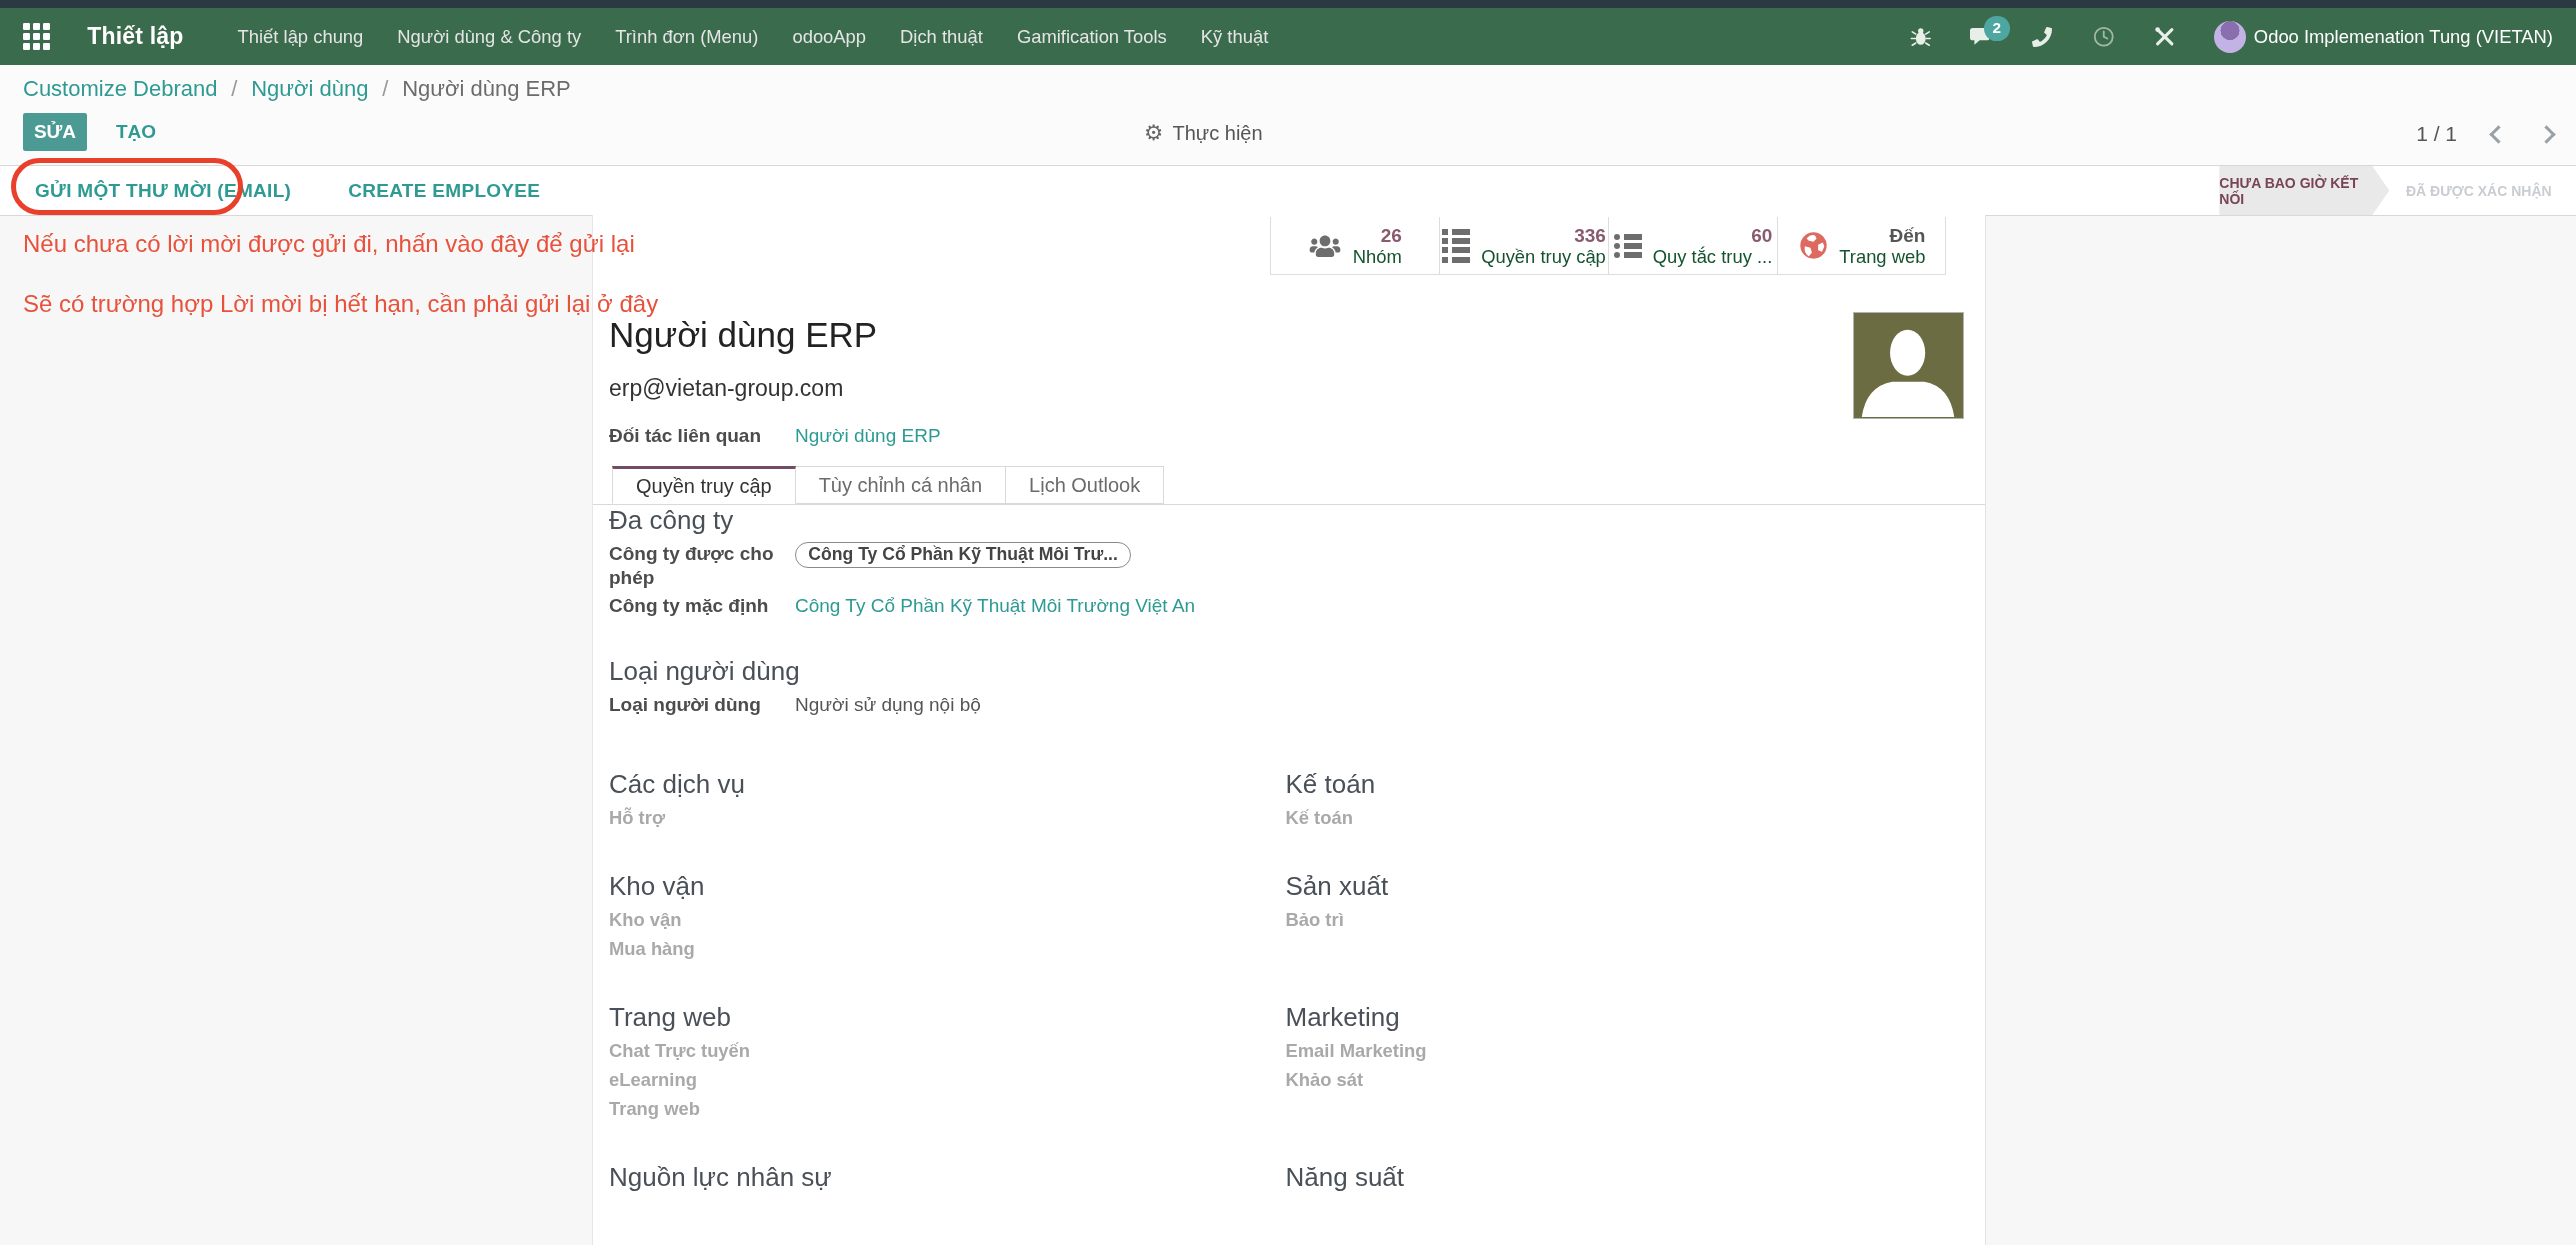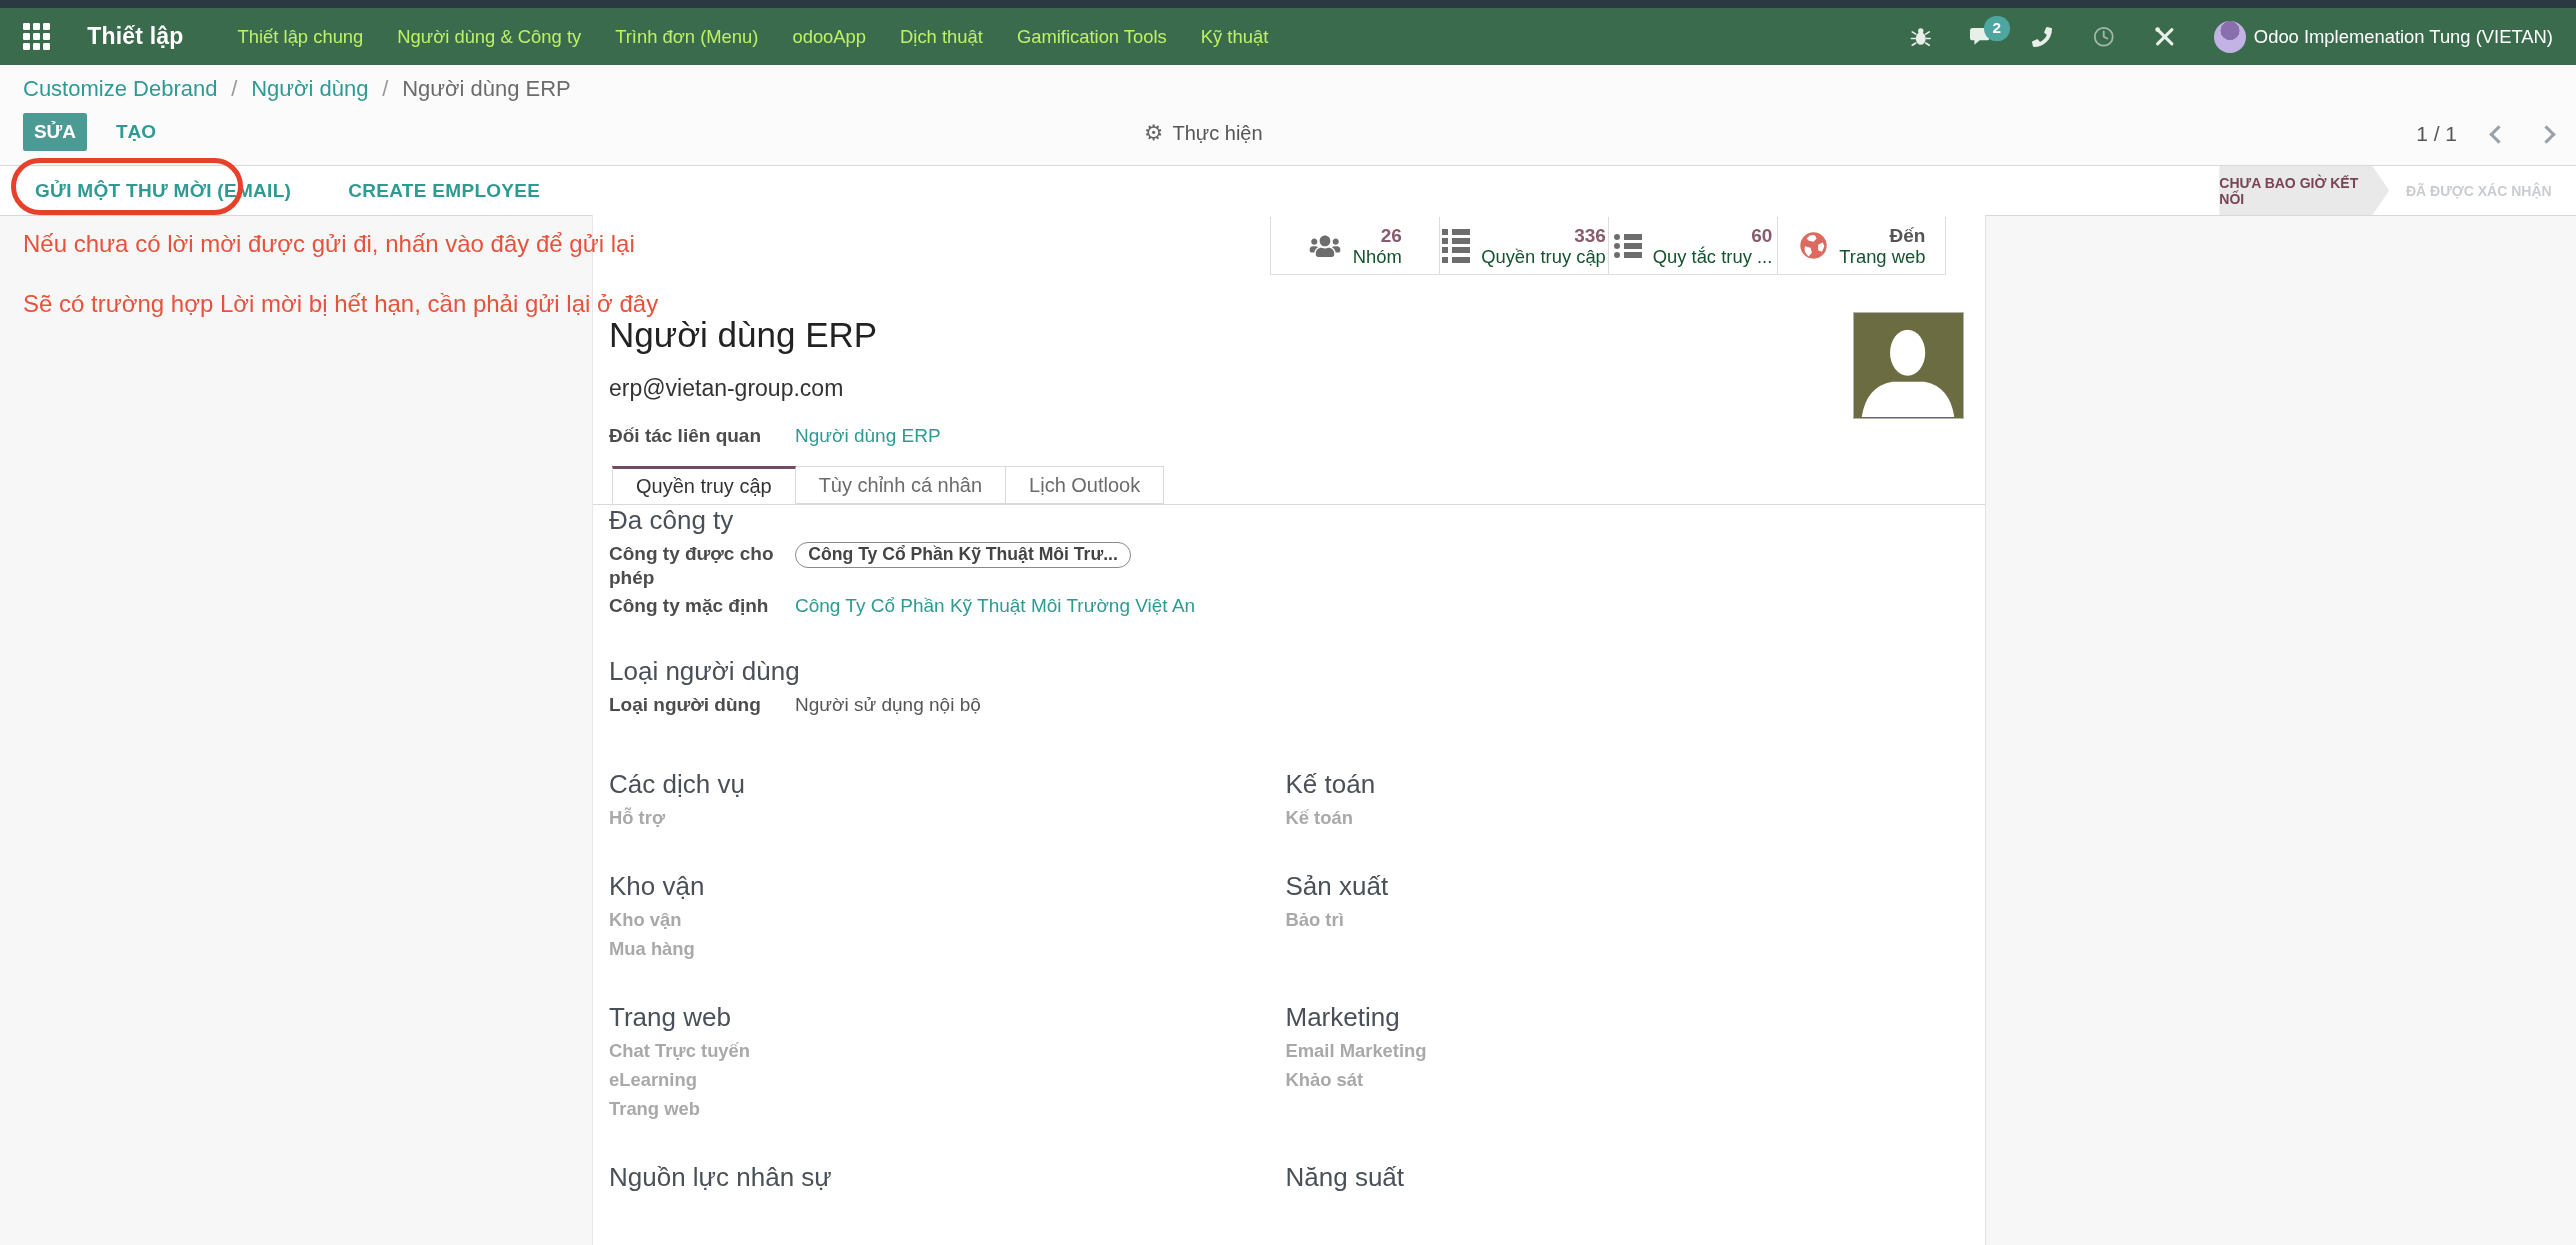--- a/index.html
+++ b/index.html
@@ -6,21 +6,21 @@
   html,body { width:2576px; height:1245px; overflow:hidden; font-family:"Liberation Sans", sans-serif; }
   #page { position:relative; width:2576px; height:1245px; background:#f7f7f7; overflow:hidden; }
 
   
   .top-strip { position:absolute; left:0; top:0; width:100%; height:7.7px; background:#2b3942; }
   .navbar { position:absolute; left:0; top:7.7px; width:100%; height:58px; background:#3b6b4d;
             display:flex; align-items:center; padding:0 23px; color:#fff; }
   .grid-ico { display:grid; grid-template-columns:repeat(3,7px); grid-gap:3.1px; cursor:pointer; }
   .grid-ico i { width:7px; height:7px; background:#fff; border-radius:1.2px; display:block; }
   .brand { margin-left:37px; font-size:23px; font-weight:bold; letter-spacing:0.2px; }
-  .menus { margin-left:54px; display:flex; gap:34px; font-size:18.4px; color:#bef264; }
+  .menus { margin-left:54px; display:flex; gap:34px; font-size:18.4px; color:#e5e5e5; }
   .menus > div { cursor:pointer; white-space:nowrap; }
   .systray { margin-left:auto; display:flex; align-items:center; gap:38px; }
   .sys-ico { position:relative; width:23px; height:23px; display:flex; align-items:center; justify-content:center; cursor:pointer; }
   .badge { position:absolute; top:-9.2px; right:-17px; min-width:26px; height:24.5px; padding:0 6.1px;
            background:#4da6a0; color:#fff; font-size:15.3px; font-weight:bold; border-radius:12.3px;
            display:flex; align-items:center; justify-content:center; }
   .user-menu { display:flex; align-items:center; gap:8px; cursor:pointer; }
   .avatar-sm { width:32px; height:32px; border-radius:50%;
                background:radial-gradient(circle at 50% 30%, #8a6fae 0 34%, #c3b2e4 35% 100%); }
   .user-name { font-size:18.4px; color:#fff; white-space:nowrap; }

